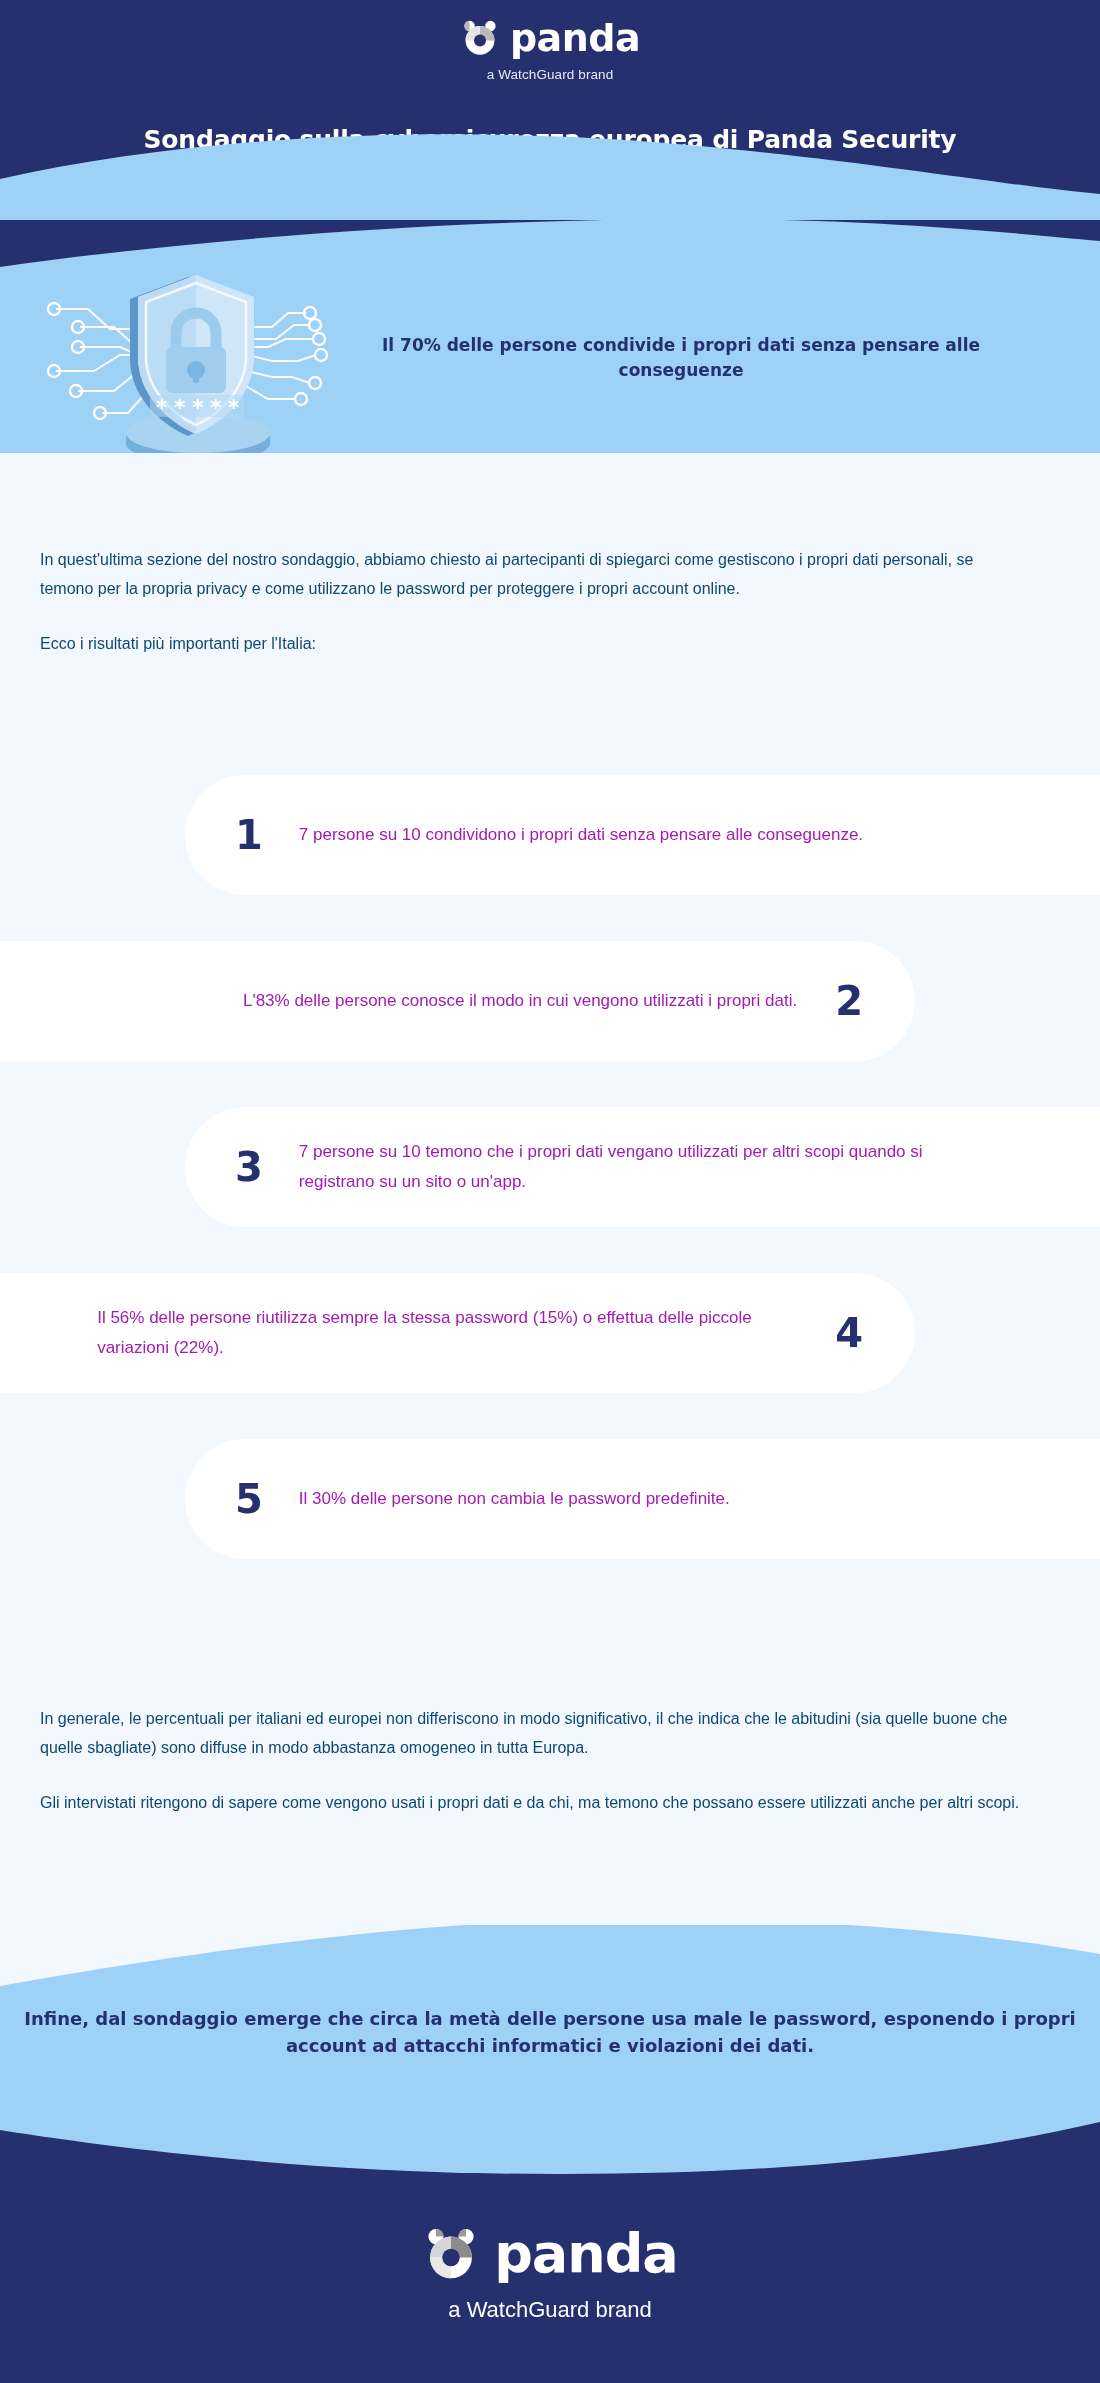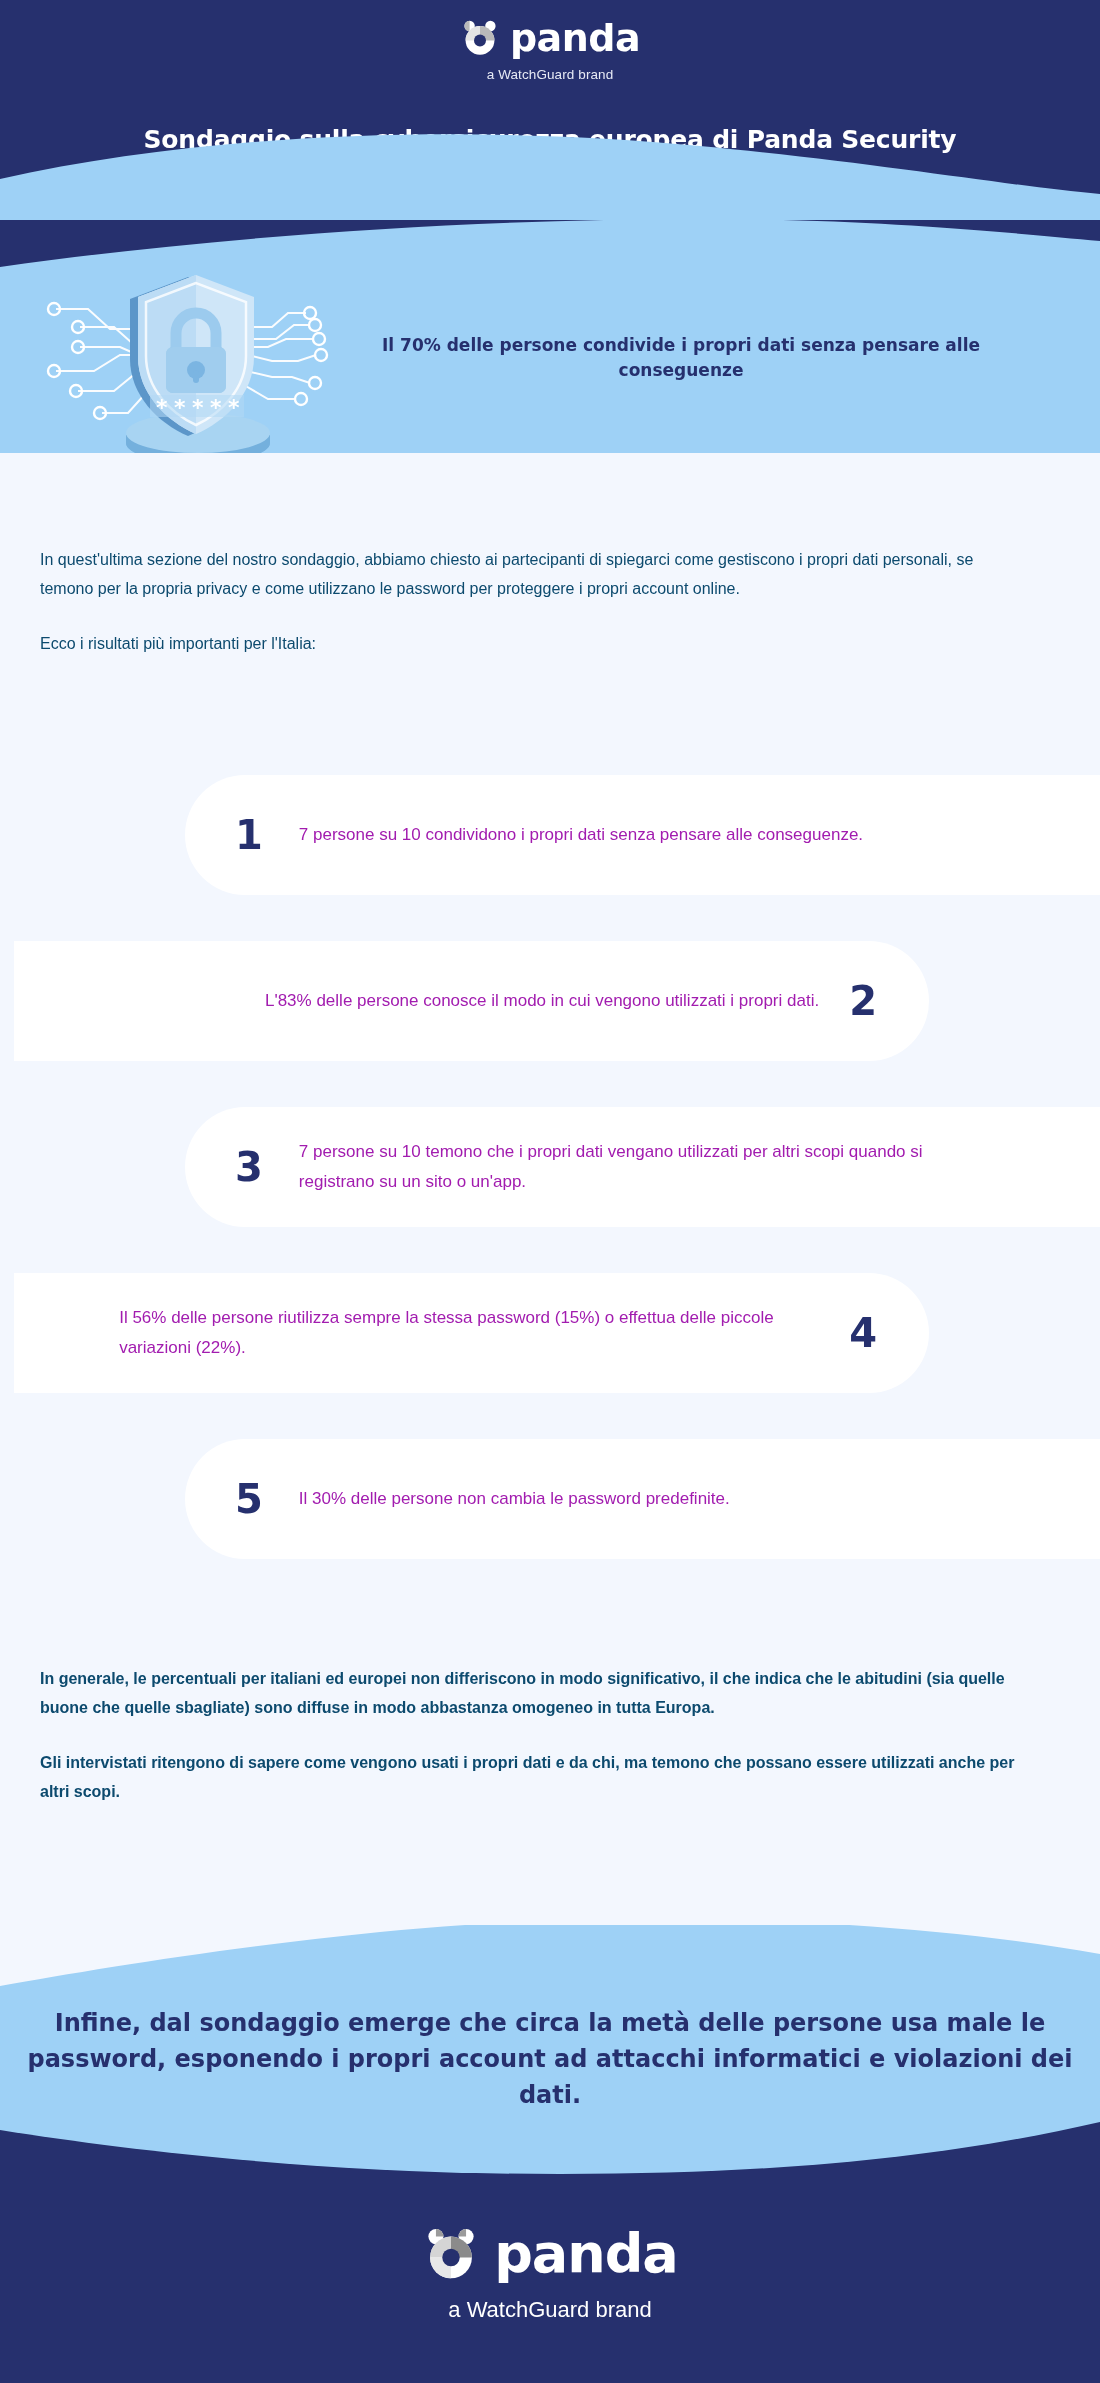--- a/index.html
+++ b/index.html
@@ -48,56 +48,56 @@
   .hero-inner { position:absolute; left:0; top:0; width:1100px; height:275px; display:flex; align-items:center; }
   .hero-art { width:340px; height:230px; margin-left:10px; position:relative; flex:none; }
   .hero-text {
     flex:1; padding-right:88px; text-align:center;
     font-size:17px; font-weight:bold; line-height:1.45; color:#26306e;
     font-family:"DejaVu Sans", sans-serif;
   }
 
   
   .intro { position:absolute; left:40px; top:545px; width:990px; }
-  .outro { position:absolute; left:40px; top:1664px; width:990px;font-weight:bold; }
+  .outro { position:absolute; left:40px; top:1704px; width:990px; }
   .para {
     font-size:16px; line-height:1.82; color:#0c4a6e;
     font-family:"Liberation Sans", sans-serif;
   }
   .para + .para { margin-top:26px; }
 
   
   .cards { position:absolute; left:0; top:775px; width:1100px; }
   .card {
     position:relative; background:#ffffff; height:120px;
     display:flex; align-items:center; margin-bottom:46px;
   }
   .card.right-card { margin-left:185px; width:915px; border-radius:60px 0 0 60px; }
-  .card.left-card  { margin-left:14px;    width:915px; border-radius:0 60px 60px 0; justify-content:flex-end; }
+  .card.left-card  { margin-left:0;    width:915px; border-radius:0 60px 60px 0; justify-content:flex-end;gap:8px; }
   .card-num {
     font-size:40px; font-weight:bold; color:#26306e; line-height:1;
     font-family:"DejaVu Sans", sans-serif; flex:none;
   }
   .right-card .card-num { margin-left:50px; margin-right:36px; }
   .left-card  .card-num { margin-right:52px; margin-left:30px; order:2; }
   .card-text {
     font-size:17px; line-height:1.78; color:#a21caf; max-width:700px;
     font-family:"Liberation Sans", sans-serif;
   }
   .left-card .card-text { order:1; margin-left:38px; }
 
   
   .conclusion {
     position:absolute; left:0; top:1925px; width:1100px; height:200px;
     background:#9ed1f6; overflow:hidden;
   }
   .conc-wave-top { position:absolute; left:0; top:-1px; width:1100px; height:80px; }
   .conc-text {
     position:absolute; left:0; top:80px; width:1100px; text-align:center;
-    font-size:24px; font-weight:bold; line-height:1.5; color:#26306e;
+    font-size:18px; font-weight:bold; line-height:1.5; color:#26306e;
     font-family:"DejaVu Sans", sans-serif;
   }
 
   
   .footer {
     position:absolute; left:0; top:2105px; width:1100px; height:278px;
     background:#26306e; overflow:hidden;
   }
   .footer-wave { position:absolute; left:0; top:-1px; width:1100px; height:90px; }
   .footer-brand { position:absolute; left:0; top:120px; width:1100px; text-align:center; }

